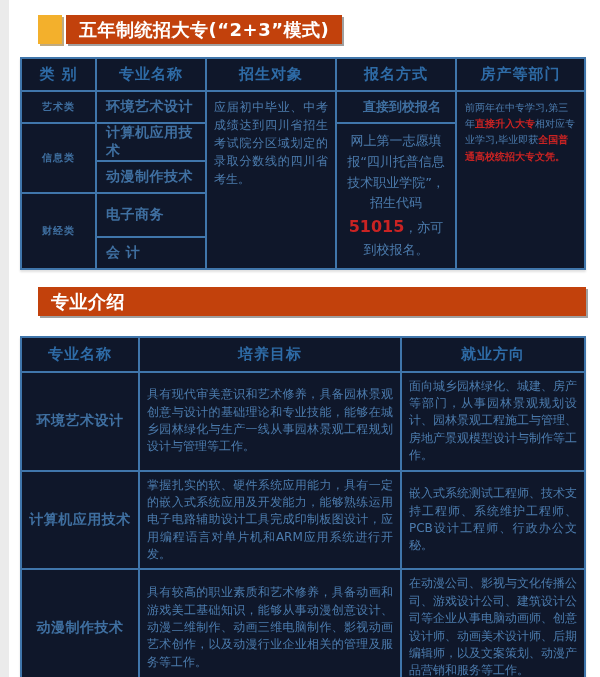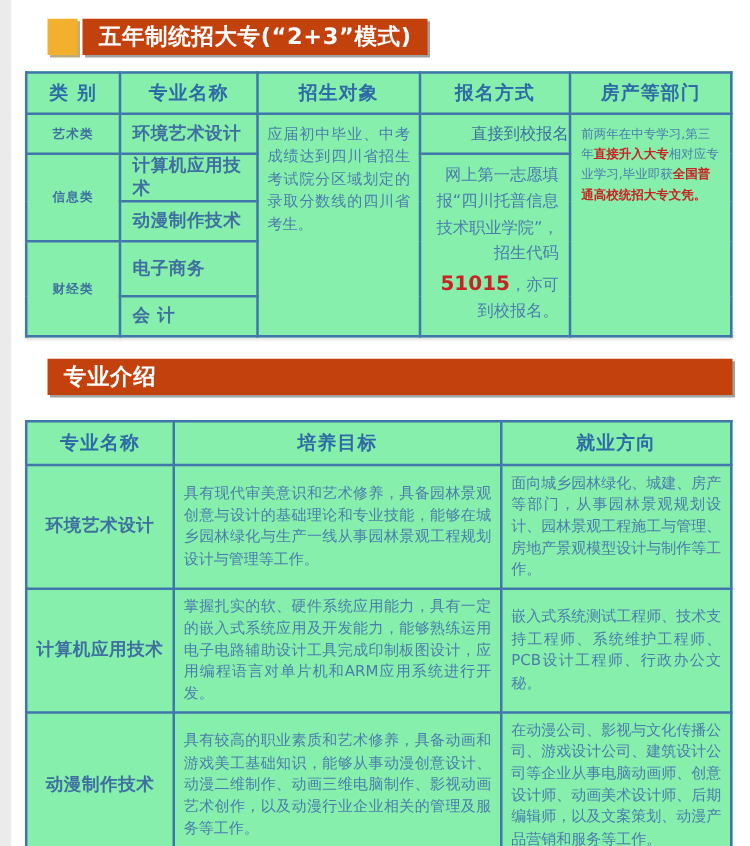--- a/index.html
+++ b/index.html
@@ -7,32 +7,32 @@
   body { background:#ffffff; font-family:"DejaVu Sans", sans-serif; }
   .page { position:relative; width:600px; height:677px; background:#ffffff; }
   .left-edge { position:absolute; left:0; top:0; width:9px; height:677px; background:#ebebeb; }
   .content { padding:15px 14px 0 20px; }
 
   
   .banner { display:flex; align-items:stretch; height:29px; margin-left:18px; }
   .banner .sq { width:24px; background:#f3b02c; box-shadow:2px 2px 0 rgba(130,85,0,.5); margin-right:4px; }
   .banner .bar { background:#c2410c; color:#ffffff; font-weight:bold; font-size:18px; line-height:29px; padding:0 13px; box-shadow:2px 2px 0 rgba(45,45,45,.45); letter-spacing:0.5px; }
 
-  table { border-collapse:collapse; width:564px; background:#86efac; table-layout:fixed; box-shadow:0 2px 2px rgba(0,0,0,.12); }
+  table { border-collapse:collapse; width:564px; background:#0f172a; table-layout:fixed; box-shadow:0 2px 2px rgba(0,0,0,.12); }
   th, td { border:2px solid #4076ab; }
   th { color:#2e6ba6; font-size:15px; font-weight:bold; text-align:center; height:33px; letter-spacing:1px; }
 
   
   .t1 { margin-top:13px; }
   .t1 tr.r { height:32px; }
   .t1 .cat { color:#3f6fa0; font-size:10px; font-weight:600; text-align:center; letter-spacing:1px; }
   .t1 .major { color:#3f6fa0; font-size:14px; font-weight:600; text-align:left; padding-left:9px; letter-spacing:0.5px; }
   .t1 .target { color:#4c7cae; font-size:12px; line-height:1.5; padding:6px 7px; text-align:justify; vertical-align:top;margin-left:12px; }
-  .t1 .direct { color:#3f6fa0; font-size:13px; font-weight:400; padding-left:10px; text-align:right; vertical-align:middle; }
-  .t1 .reg2 { color:#4c7cae; font-size:13px; line-height:1.6; padding:7px 8px; text-align:right; vertical-align:top;border-radius:13px; }
+  .t1 .direct { color:#3f6fa0; font-size:13px; font-weight:700; padding-left:26px; text-align:left; vertical-align:middle; }
+  .t1 .reg2 { color:#4c7cae; font-size:13px; line-height:1.6; padding:7px 8px; text-align:center; vertical-align:top;border-radius:13px; }
   .t1 .promo { color:#4c7cae; font-size:10px; line-height:1.62; padding:8px 8px; text-align:left; vertical-align:top; font-weight:500; }
   .code { color:#c92323; font-weight:bold; font-size:16px; }
   .red { color:#c92323; font-weight:bold; }
 
   
   .banner2 { margin-top:17px;flex-direction:column; }
   .t2 { margin-top:20px; }
   .t2 th { height:35px; }
   .t2 .major { color:#3f6fa0; font-size:14px; font-weight:600; text-align:center; letter-spacing:0.5px; }
   .t2 .goal, .t2 .career { color:#4c7cae; font-size:12px; line-height:1.45; padding:5px 7px; text-align:justify; vertical-align:middle; }

